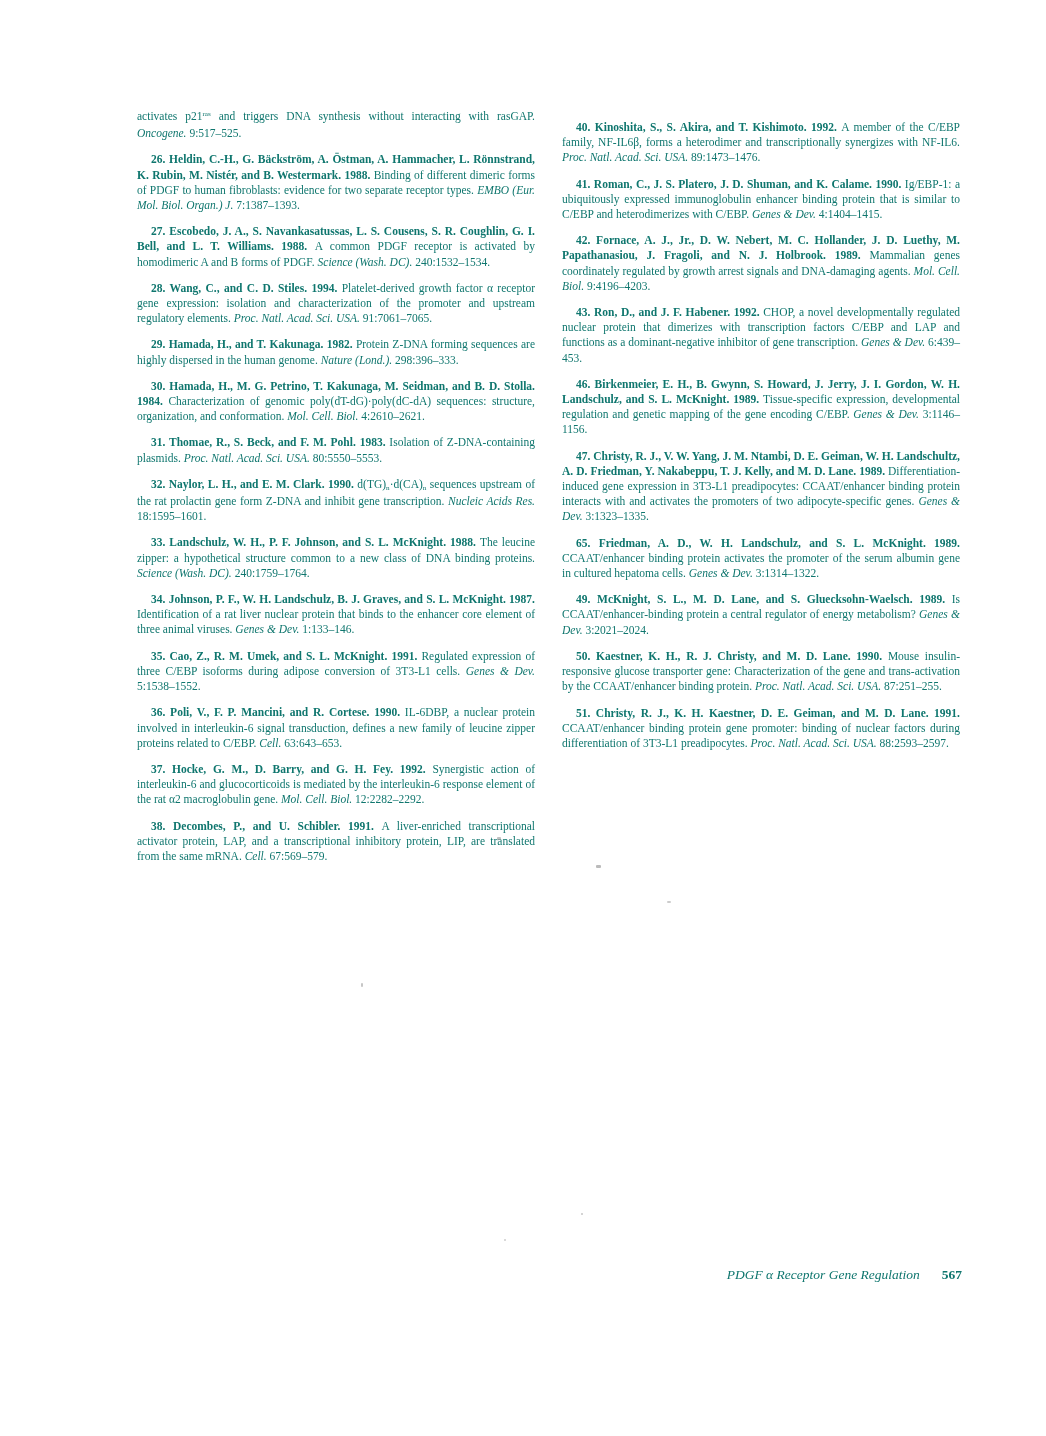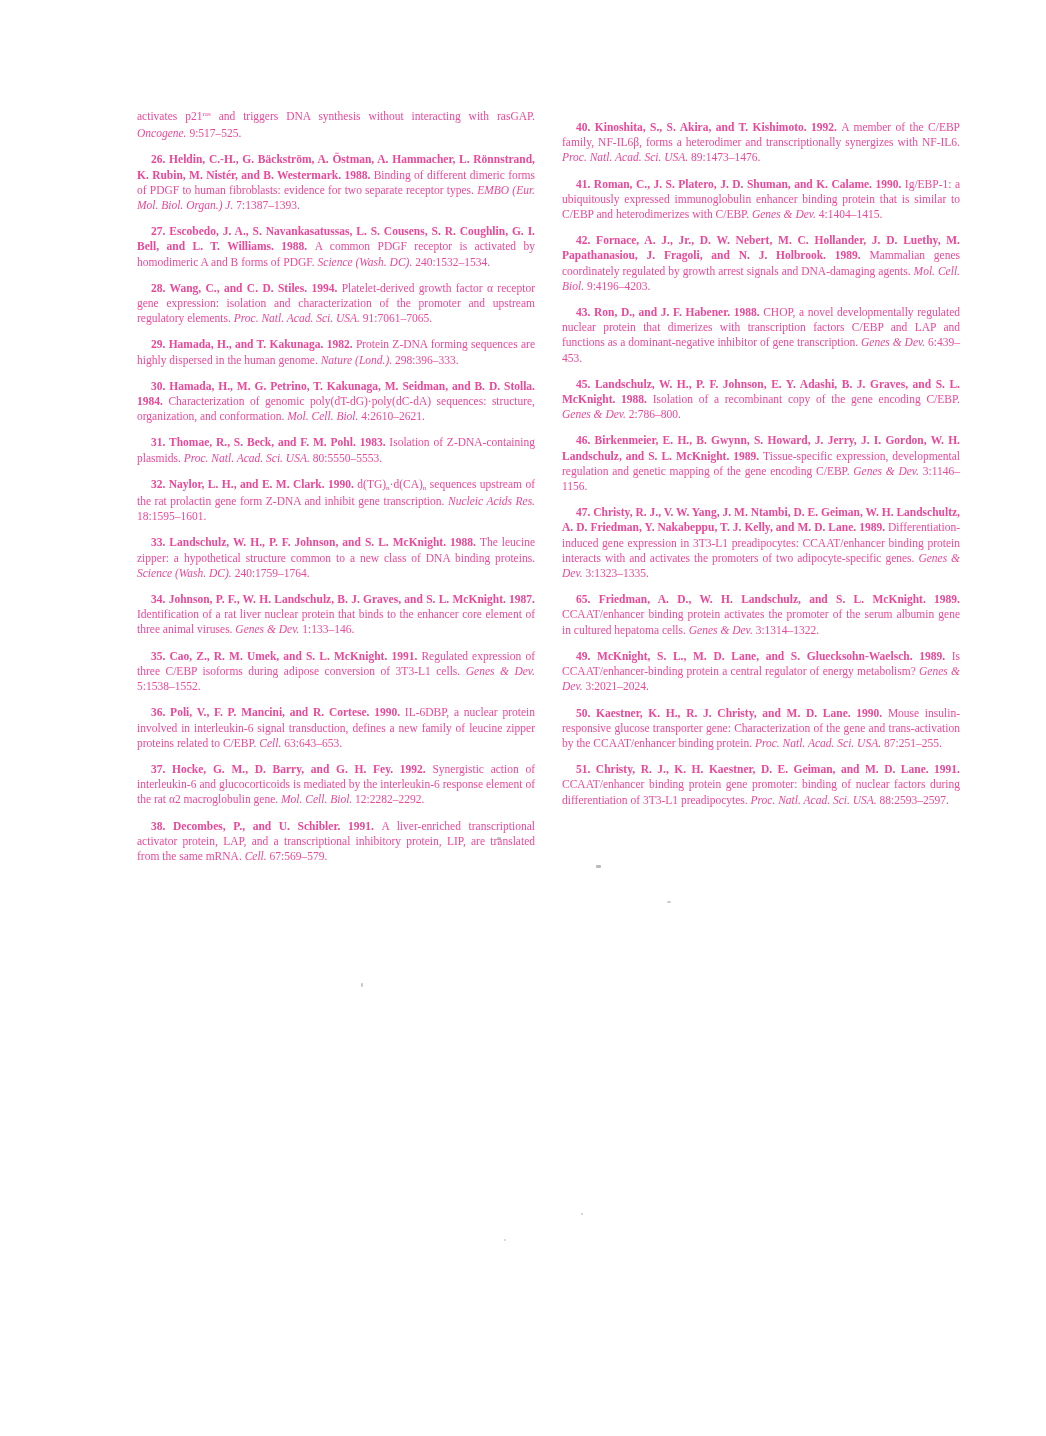--- a/index.html
+++ b/index.html
@@ -7,21 +7,21 @@
     padding: 0;
     background: #ffffff;
   }
   .page {
     position: relative;
     width: 1046px;
     height: 1436px;
     background: #ffffff;
     overflow: hidden;
     font-family: "Liberation Serif", "DejaVu Serif", serif;
-    color: #ec4899;
+    color: #0f766e;
   }
   .columns {
     position: absolute;
     top: 109px;
     left: 137px;
     display: flex;
     gap: 27px;
   }
   .column {
     width: 398px;
@@ -94,31 +94,33 @@
         <p class="ref indent"><b>34. Johnson, P. F., W. H. Landschulz, B. J. Graves, and S. L. McKnight. 1987. </b><span>Identification of a rat liver nuclear protein that binds to the enhancer core element of three animal viruses. </span><i>Genes &amp; Dev.</i><span> 1:133–146.</span></p>
         <p class="ref indent"><b>35. Cao, Z., R. M. Umek, and S. L. McKnight. 1991. </b><span>Regulated expression of three C/EBP isoforms during adipose conversion of 3T3-L1 cells. </span><i>Genes &amp; Dev.</i><span> 5:1538–1552.</span></p>
         <p class="ref indent"><b>36. Poli, V., F. P. Mancini, and R. Cortese. 1990. </b><span>IL-6DBP, a nuclear protein involved in interleukin-6 signal transduction, defines a new family of leucine zipper proteins related to C/EBP. </span><i>Cell.</i><span> 63:643–653.</span></p>
         <p class="ref indent"><b>37. Hocke, G. M., D. Barry, and G. H. Fey. 1992. </b><span>Synergistic action of interleukin-6 and glucocorticoids is mediated by the interleukin-6 response element of the rat α2 macroglobulin gene. </span><i>Mol. Cell. Biol.</i><span> 12:2282–2292.</span></p>
         <p class="ref indent"><b>38. Decombes, P., and U. Schibler. 1991. </b><span>A liver-enriched transcriptional activator protein, LAP, and a transcriptional inhibitory protein, LIP, are translated from the same mRNA. </span><i>Cell.</i><span> 67:569–579.</span></p>
       </div>
     <div class="column">
         <p class="ref indent"><b>40. Kinoshita, S., S. Akira, and T. Kishimoto. 1992. </b><span>A member of the C/EBP family, NF-IL6β, forms a heterodimer and transcriptionally synergizes with NF-IL6. </span><i>Proc. Natl. Acad. Sci. USA.</i><span> 89:1473–1476.</span></p>
         <p class="ref indent"><b>41. Roman, C., J. S. Platero, J. D. Shuman, and K. Calame. 1990. </b><span>Ig/EBP-1: a ubiquitously expressed immunoglobulin enhancer binding protein that is similar to C/EBP and heterodimerizes with C/EBP. </span><i>Genes &amp; Dev.</i><span> 4:1404–1415.</span></p>
         <p class="ref indent"><b>42. Fornace, A. J., Jr., D. W. Nebert, M. C. Hollander, J. D. Luethy, M. Papathanasiou, J. Fragoli, and N. J. Holbrook. 1989. </b><span>Mammalian genes coordinately regulated by growth arrest signals and DNA-damaging agents. </span><i>Mol. Cell. Biol.</i><span> 9:4196–4203.</span></p>
-        <p class="ref indent"><b>43. Ron, D., and J. F. Habener. 1988. </b><span>CHOP, a novel developmentally regulated nuclear protein that dimerizes with transcription factors C/EBP and LAP and functions as a dominant-negative inhibitor of gene transcription. </span><i>Genes &amp; Dev.</i><span> 6:439–453.</span></p>
-        <p class="ref indent"><b>45. Landschulz, W. H., P. F. Johnson, E. Y. Adashi, B. J. Graves, and S. L. McKnight. 1988. </b><span>Isolation of a recombinant copy of the gene encoding C/EBP. </span><i>Genes &amp; Dev.</i><span> 2:786–800.</span></p>
+        <p class="ref indent"><b>43. Ron, D., and J. F. Habener. 1992. </b><span>CHOP, a novel developmentally regulated nuclear protein that dimerizes with transcription factors C/EBP and LAP and functions as a dominant-negative inhibitor of gene transcription. </span><i>Genes &amp; Dev.</i><span> 6:439–453.</span></p>
         <p class="ref indent"><b>46. Birkenmeier, E. H., B. Gwynn, S. Howard, J. Jerry, J. I. Gordon, W. H. Landschulz, and S. L. McKnight. 1989. </b><span>Tissue-specific expression, developmental regulation and genetic mapping of the gene encoding C/EBP. </span><i>Genes &amp; Dev.</i><span> 3:1146–1156.</span></p>
         <p class="ref indent"><b>47. Christy, R. J., V. W. Yang, J. M. Ntambi, D. E. Geiman, W. H. Landschultz, A. D. Friedman, Y. Nakabeppu, T. J. Kelly, and M. D. Lane. 1989. </b><span>Differentiation-induced gene expression in 3T3-L1 preadipocytes: CCAAT/enhancer binding protein interacts with and activates the promoters of two adipocyte-specific genes. </span><i>Genes &amp; Dev.</i><span> 3:1323–1335.</span></p>
         <p class="ref indent"><b>65. Friedman, A. D., W. H. Landschulz, and S. L. McKnight. 1989. </b><span>CCAAT/enhancer binding protein activates the promoter of the serum albumin gene in cultured hepatoma cells. </span><i>Genes &amp; Dev.</i><span> 3:1314–1322.</span></p>
         <p class="ref indent"><b>49. McKnight, S. L., M. D. Lane, and S. Gluecksohn-Waelsch. 1989. </b><span>Is CCAAT/enhancer-binding protein a central regulator of energy metabolism? </span><i>Genes &amp; Dev.</i><span> 3:2021–2024.</span></p>
         <p class="ref indent"><b>50. Kaestner, K. H., R. J. Christy, and M. D. Lane. 1990. </b><span>Mouse insulin-responsive glucose transporter gene: Characterization of the gene and trans-activation by the CCAAT/enhancer binding protein. </span><i>Proc. Natl. Acad. Sci. USA.</i><span> 87:251–255.</span></p>
         <p class="ref indent"><b>51. Christy, R. J., K. H. Kaestner, D. E. Geiman, and M. D. Lane. 1991. </b><span>CCAAT/enhancer binding protein gene promoter: binding of nuclear factors during differentiation of 3T3-L1 preadipocytes. </span><i>Proc. Natl. Acad. Sci. USA.</i><span> 88:2593–2597.</span></p>
       </div>
   </div>
 
+  <div class="footer">
+    <span class="running-title">PDGF α Receptor Gene Regulation</span><span class="page-number">567</span>
+  </div>
 
   <div id="specks">
       <div class="speck" style="left: 497px; top: 837px; width: 4px; height: 3px; opacity: 0.55;"></div>
       <div class="speck" style="left: 596px; top: 865px; width: 5px; height: 3px; opacity: 0.6;"></div>
       <div class="speck" style="left: 667px; top: 901px; width: 4px; height: 2px; opacity: 0.45;"></div>
       <div class="speck" style="left: 361px; top: 983px; width: 2px; height: 4px; opacity: 0.5;"></div>
       <div class="speck" style="left: 581px; top: 1213px; width: 2px; height: 2px; opacity: 0.5;"></div>
       <div class="speck" style="left: 504px; top: 1239px; width: 2px; height: 2px; opacity: 0.45;"></div>
     </div>
 

